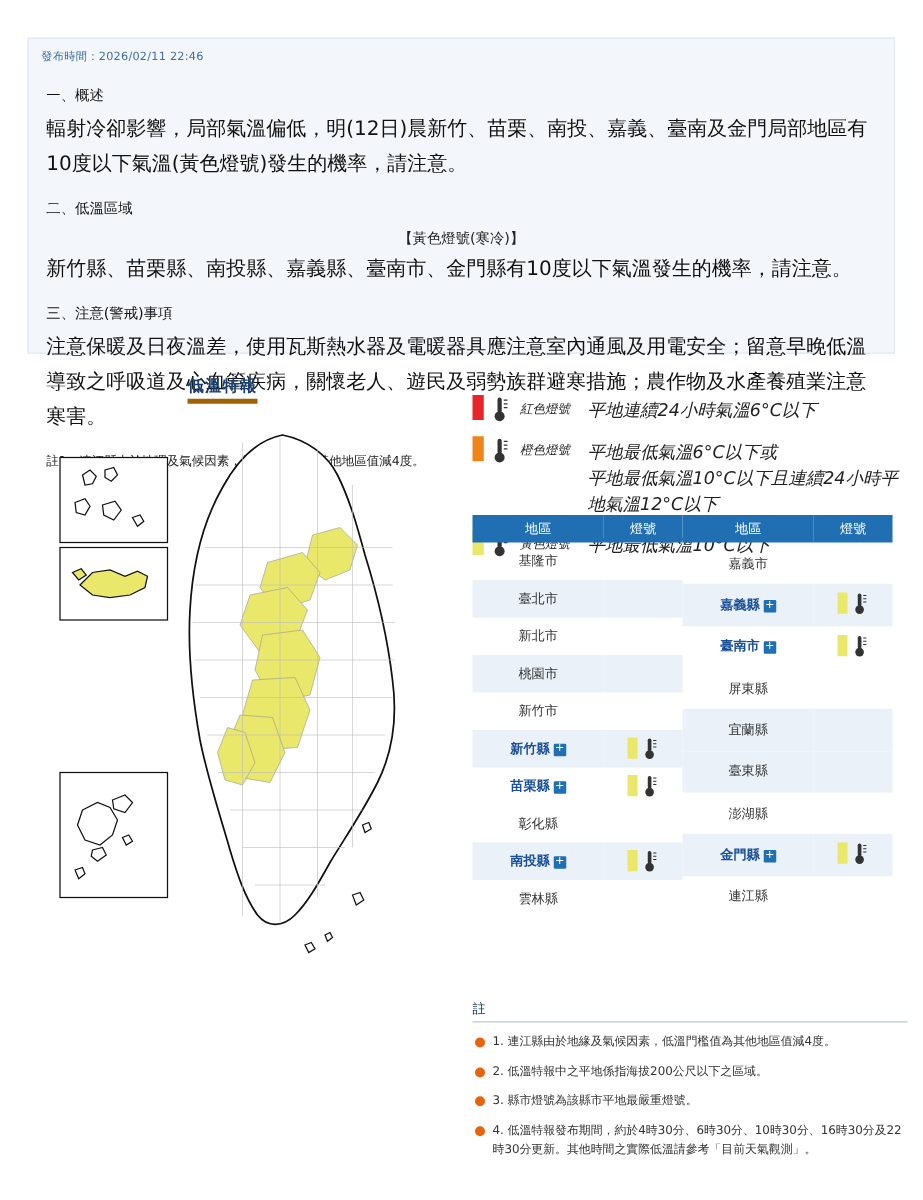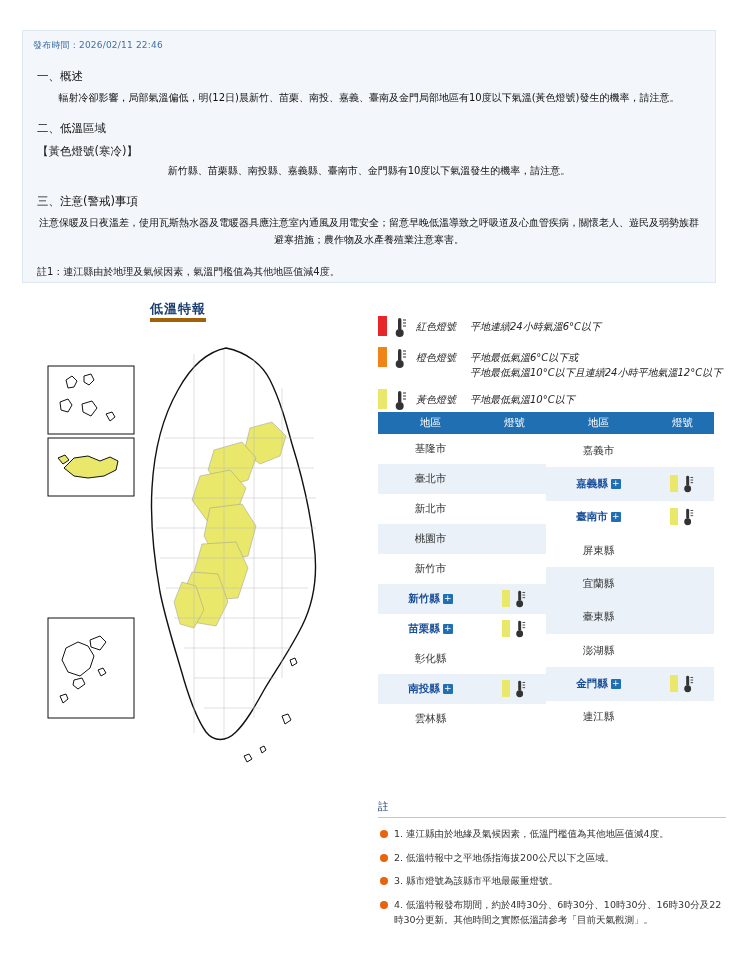--- a/index.html
+++ b/index.html
@@ -19,44 +19,44 @@
     border: 1px solid #dfe7ef;
   }
   .notice-time {
     font-size: 9px; color: #3f6fa8; padding: 8px 0 0 10px; letter-spacing: .2px;
   }
   .notice-body { padding: 10px 14px 0 14px; }
   .n-head {
     font-size: 11.5px; color: #111; margin: 6px 0 4px 0; line-height: 1.5;
   }
   .n-text {
-    font-size: 10px; color: #111; line-height: 1.75; margin: 0 0 2px 0; text-align: center;
-  }
-  .n-sub { font-size: 11.5px; line-height: 1.75; margin: 0 0 1px 0; }
+    font-size: 16px; color: #111; line-height: 1.75; margin: 0 0 2px 0;
+  }
+  .n-sub { font-size: 11.5px; line-height: 1.75; margin: 0 0 1px 0; text-align: center; }
   .n-note { font-size: 10px; line-height: 1.75; margin-top: 14px; }
   .gap { margin-top: 13px; }
 
   
   .title-wrap { position: absolute; left: 150px; top: 298px; }
   .title {
     font-size: 13px; color: #1a3f6e; font-weight: bold; letter-spacing: 1px;
     border-bottom: 4px solid #a16207; padding-bottom: 2px;
   }
 
   
   .map-area { position: absolute; left: 14px; top: 318px; width: 350px; height: 470px; }
   .map-svg { display: block; }
 
   
   .legend { position: absolute; left: 378px; top: 316px; width: 348px; }
   .leg-row { display: flex; align-items: flex-start; margin-bottom: 9px; font-style: italic; }
   .leg-swatch { width: 9px; height: 20px; margin-right: 4px; flex: none; }
   .leg-therm { width: 17px; height: 22px; flex: none; margin-right: 8px; }
   .leg-label { font-size: 10px; width: 54px; flex: none; padding-top: 4px; }
-  .leg-desc { font-size: 10px; line-height: 1.5; padding-top: 3px; }
+  .leg-desc { font-size: 14px; line-height: 1.5; padding-top: 3px; }
 
   
   .tables { position: absolute; left: 378px; top: 412px; width: 344px; display: flex; gap: 0; }
   .tbl { width: 168px; border-collapse: collapse; }
   .tbl th {
     background: #1f6fb2; color: #fff; font-size: 10.5px; font-weight: normal;
     height: 22px; text-align: center;
   }
   .tbl td {
     height: 30px; font-size: 10.5px; text-align: center; color: #333;

